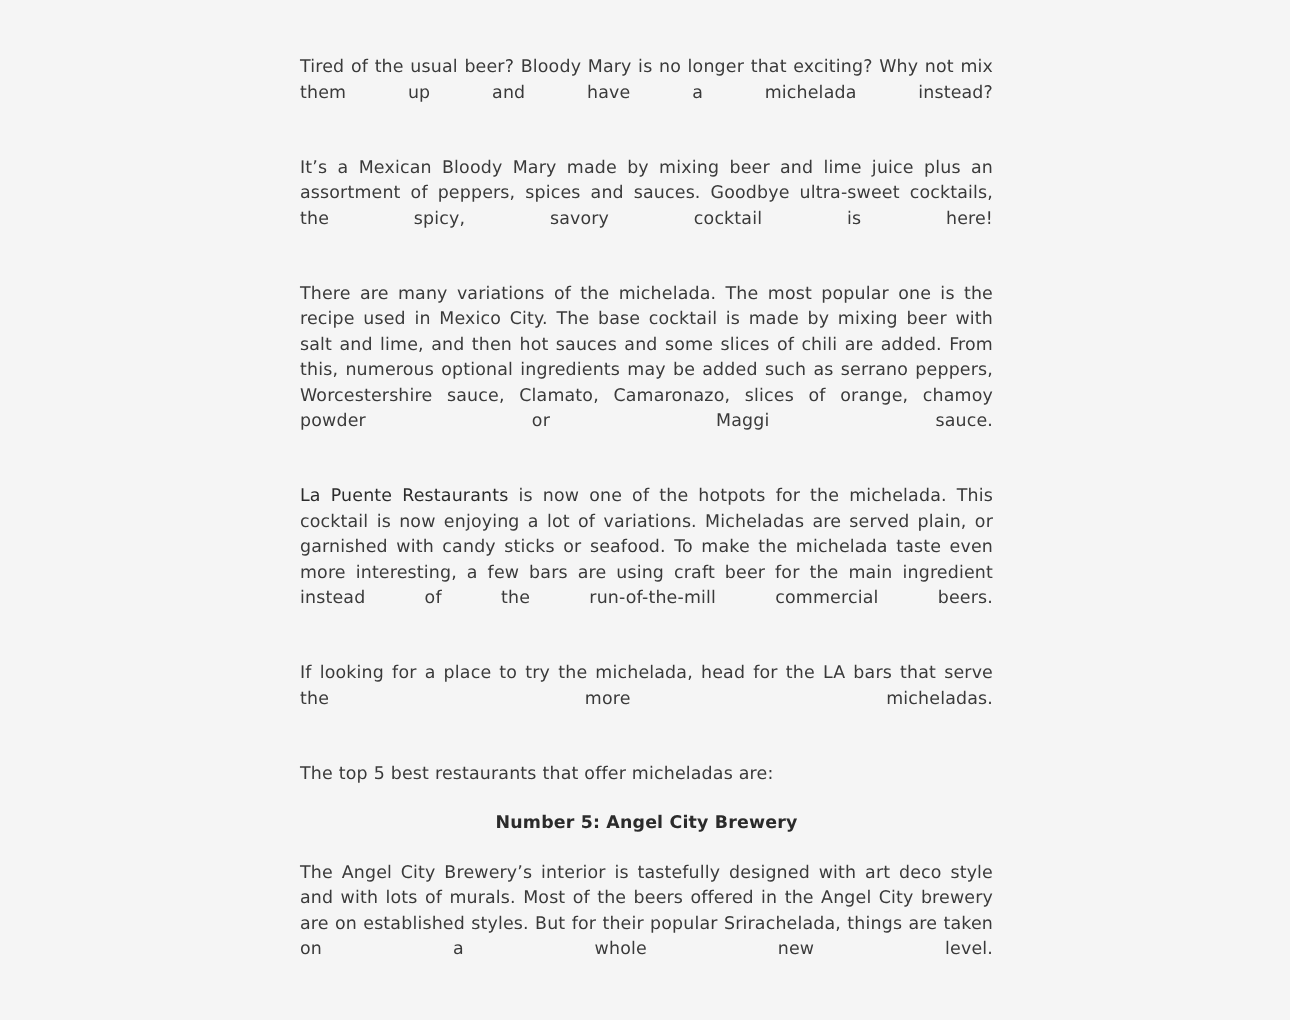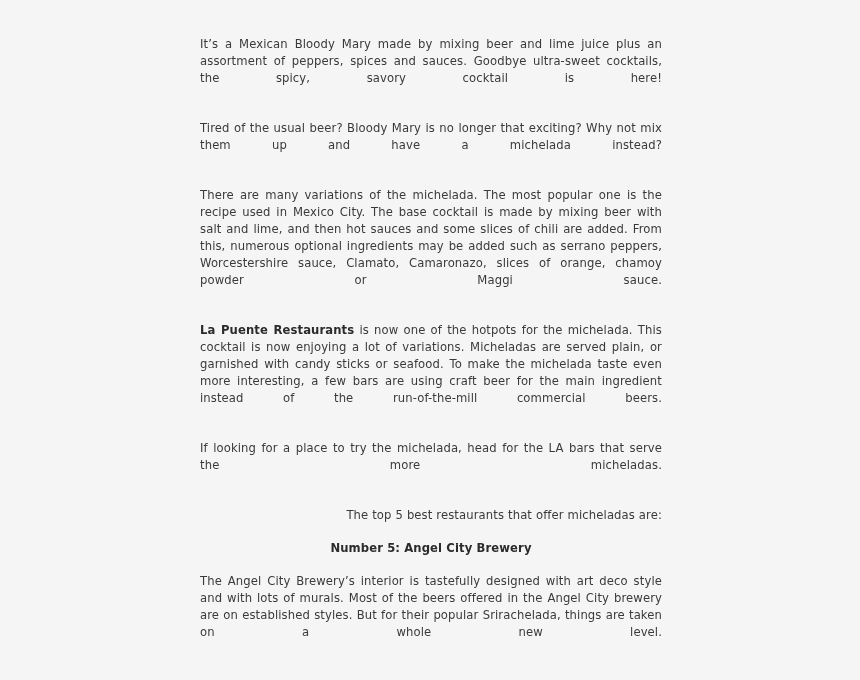--- a/index.html
+++ b/index.html
@@ -35,48 +35,48 @@
     word-spacing: 0.01em;
     -webkit-font-smoothing: none;
   }
   
   p.para::after {
     content: "";
     display: inline-block;
     width: 100%;
   }
   p.nojustify {
-    text-align: right;
+    text-align: left;
   }
   p.nojustify::after {
     content: none;
   }
   h3.heading {
     margin: 0 0 16px 0;
     font-size: 11.6px;
     line-height: 17px;
     font-weight: bold;
     text-align: center;
     color: #2b2b2b;
     letter-spacing: 0.01em;
   }
   strong.inline-bold {
-    font-weight: bold;
+    font-weight: normal;
     color: #2b2b2b;
   }
 </style>
 </head>
 <body>
 
 <div class="page">
   <div class="article">
 
+    <p class="para">Tired of the usual beer? Bloody Mary is no longer that exciting? Why not mix them up and have a michelada instead?</p>
+
     <p class="para">It’s a Mexican Bloody Mary made by mixing beer and lime juice plus an assortment of peppers, spices and sauces. Goodbye ultra-sweet cocktails, the spicy, savory cocktail is here!</p>
-
-    <p class="para">Tired of the usual beer? Bloody Mary is no longer that exciting? Why not mix them up and have a michelada instead?</p>
 
 
     <p class="para">There are many variations of the michelada. The most popular one is the recipe used in Mexico City. The base cocktail is made by mixing beer with salt and lime, and then hot sauces and some slices of chili are added. From this, numerous optional ingredients may be added such as serrano peppers, Worcestershire sauce, Clamato, Camaronazo, slices of orange, chamoy powder or Maggi sauce.</p>
 
     <p class="para"><strong class="inline-bold">La Puente Restaurants</strong><span> is now one of the hotpots for the michelada. This cocktail is now enjoying a lot of variations. Micheladas are served plain, or garnished with candy sticks or seafood. To make the michelada taste even more interesting, a few bars are using craft beer for the main ingredient instead of the run-of-the-mill commercial beers.</span></p>
 
     <p class="para">If looking for a place to try the michelada, head for the LA bars that serve the more micheladas.</p>
 
     <p class="para nojustify">The top 5 best restaurants that offer micheladas are:</p>
 

